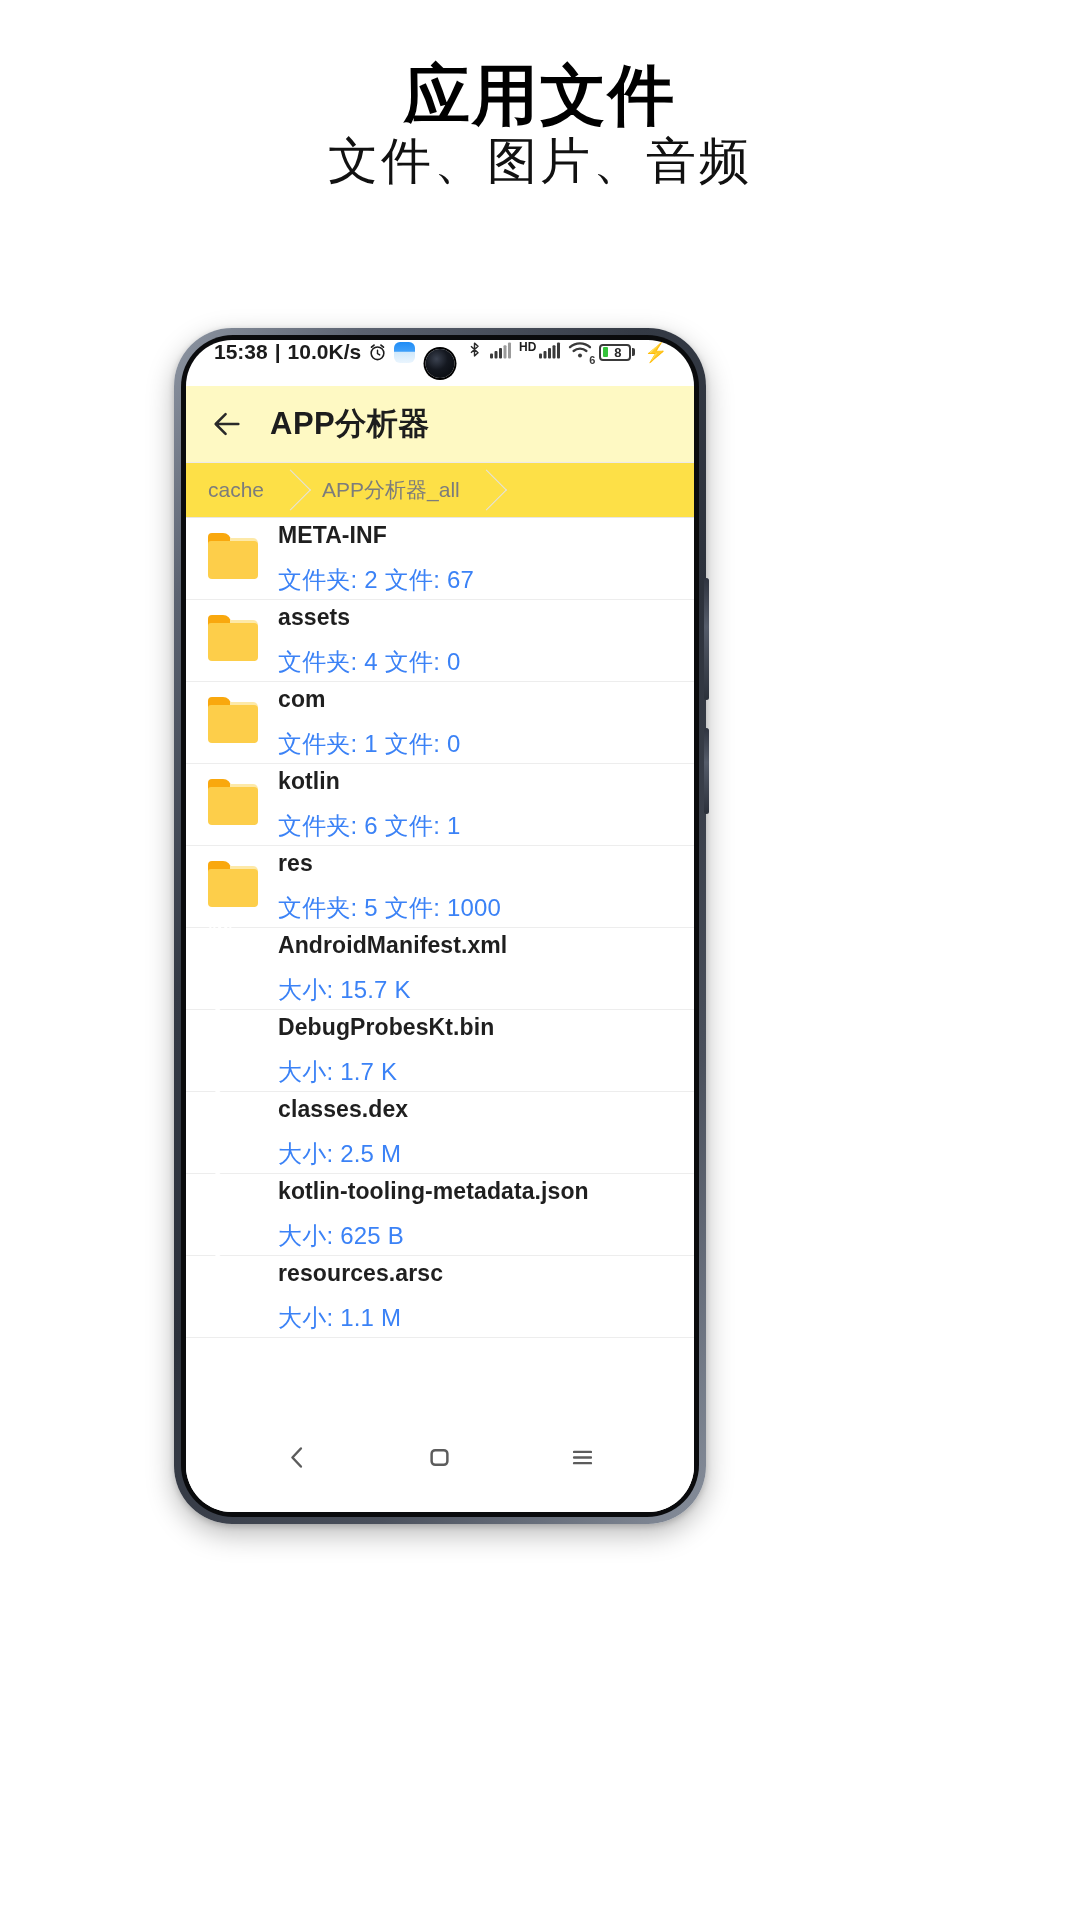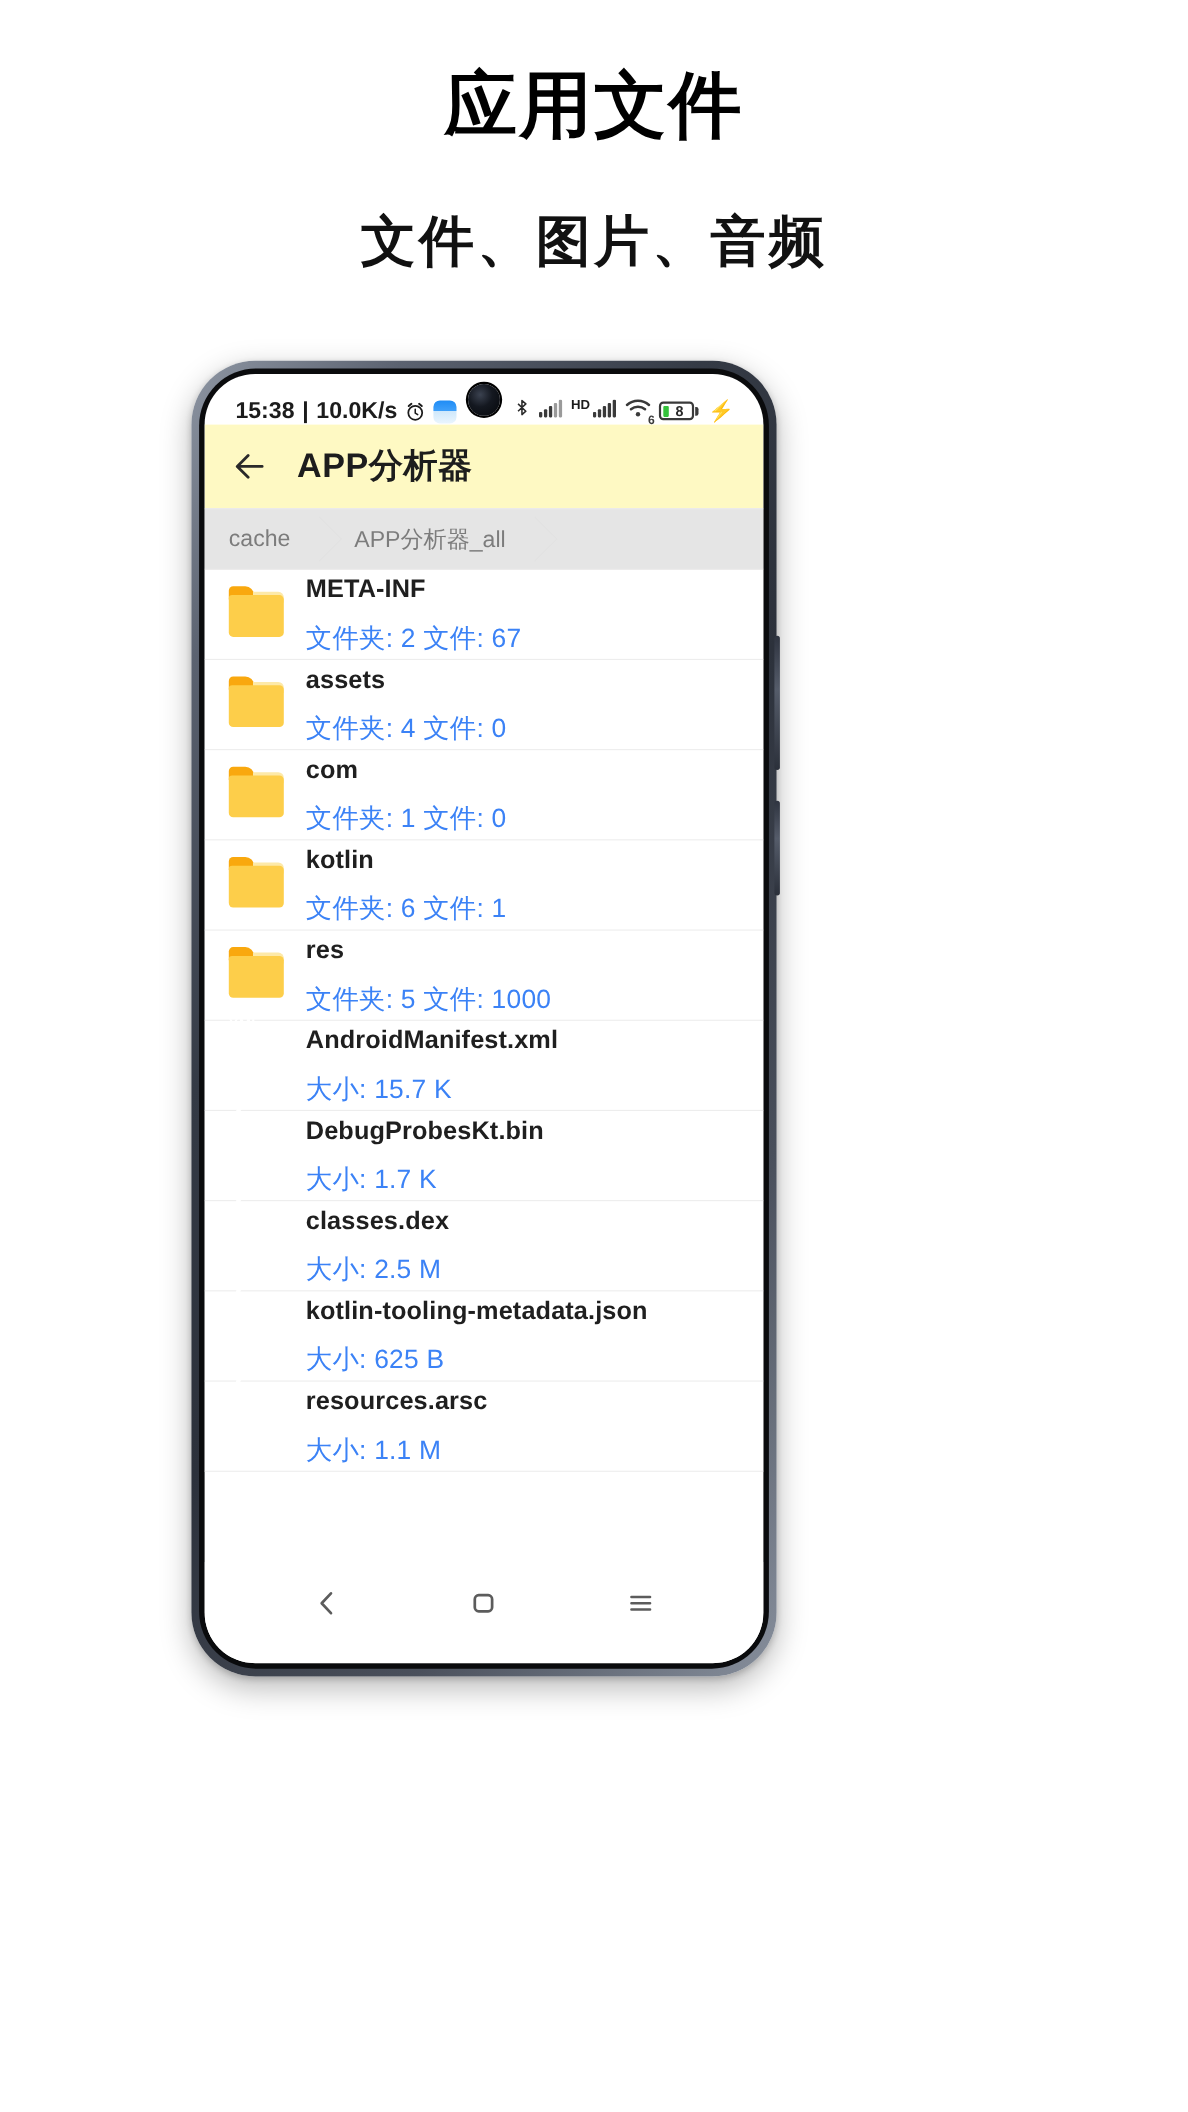--- a/index.html
+++ b/index.html
@@ -22,24 +22,23 @@
   .promo-title {
     font-family: "Liberation Sans", sans-serif;
     font-weight: bold;
     font-size: 66px;
     line-height: 1.0;
     color: #000000;
     letter-spacing: 2px;
   }
   .promo-subtitle {
     font-family: "Liberation Serif", serif;
-    font-weight: bold;
+    font-weight: normal;
     font-size: 50px;
     color: #111111;
-    margin-top: 58px;
     letter-spacing: 3px;
   }
 
   
   .phone-wrap {
     position: absolute;
     left: 174px;
     top: 328px;
     width: 532px;
     height: 1196px;
@@ -83,21 +82,21 @@
     border-radius: 3px;
     background: linear-gradient(180deg, #2f3440, #555c6a 40%, #2b303a);
   }
   .side-btn.vol { top: 250px; height: 122px; }
   .side-btn.pwr { top: 400px; height: 86px; }
 
   
   .status-bar {
     height: 46px;
     display: flex;
-    align-items: flex-end;
+    align-items: flex-start;
     justify-content: space-between;
     padding: 0 26px 0 28px;
     font-size: 21px;
     color: #1c1c1c;
     font-weight: 600;
     position: relative;
   }
   .status-left {
     display: flex;
     align-items: center;
@@ -177,21 +176,21 @@
     font-weight: 600;
     color: #1d1d1d;
     letter-spacing: 0.5px;
   }
 
   
   .breadcrumb {
     height: 56px;
     display: flex;
     align-items: stretch;
-    background: #e5e5e5;
+    background: #fde047;
     border-top: 1px solid #eceaea;
     border-bottom: 1px solid #e8e6e6;
     overflow: hidden;
   }
   .crumb {
     display: flex;
     align-items: center;
     padding: 0 10px 0 22px;
     font-size: 21px;
     color: #7c7c7c;

